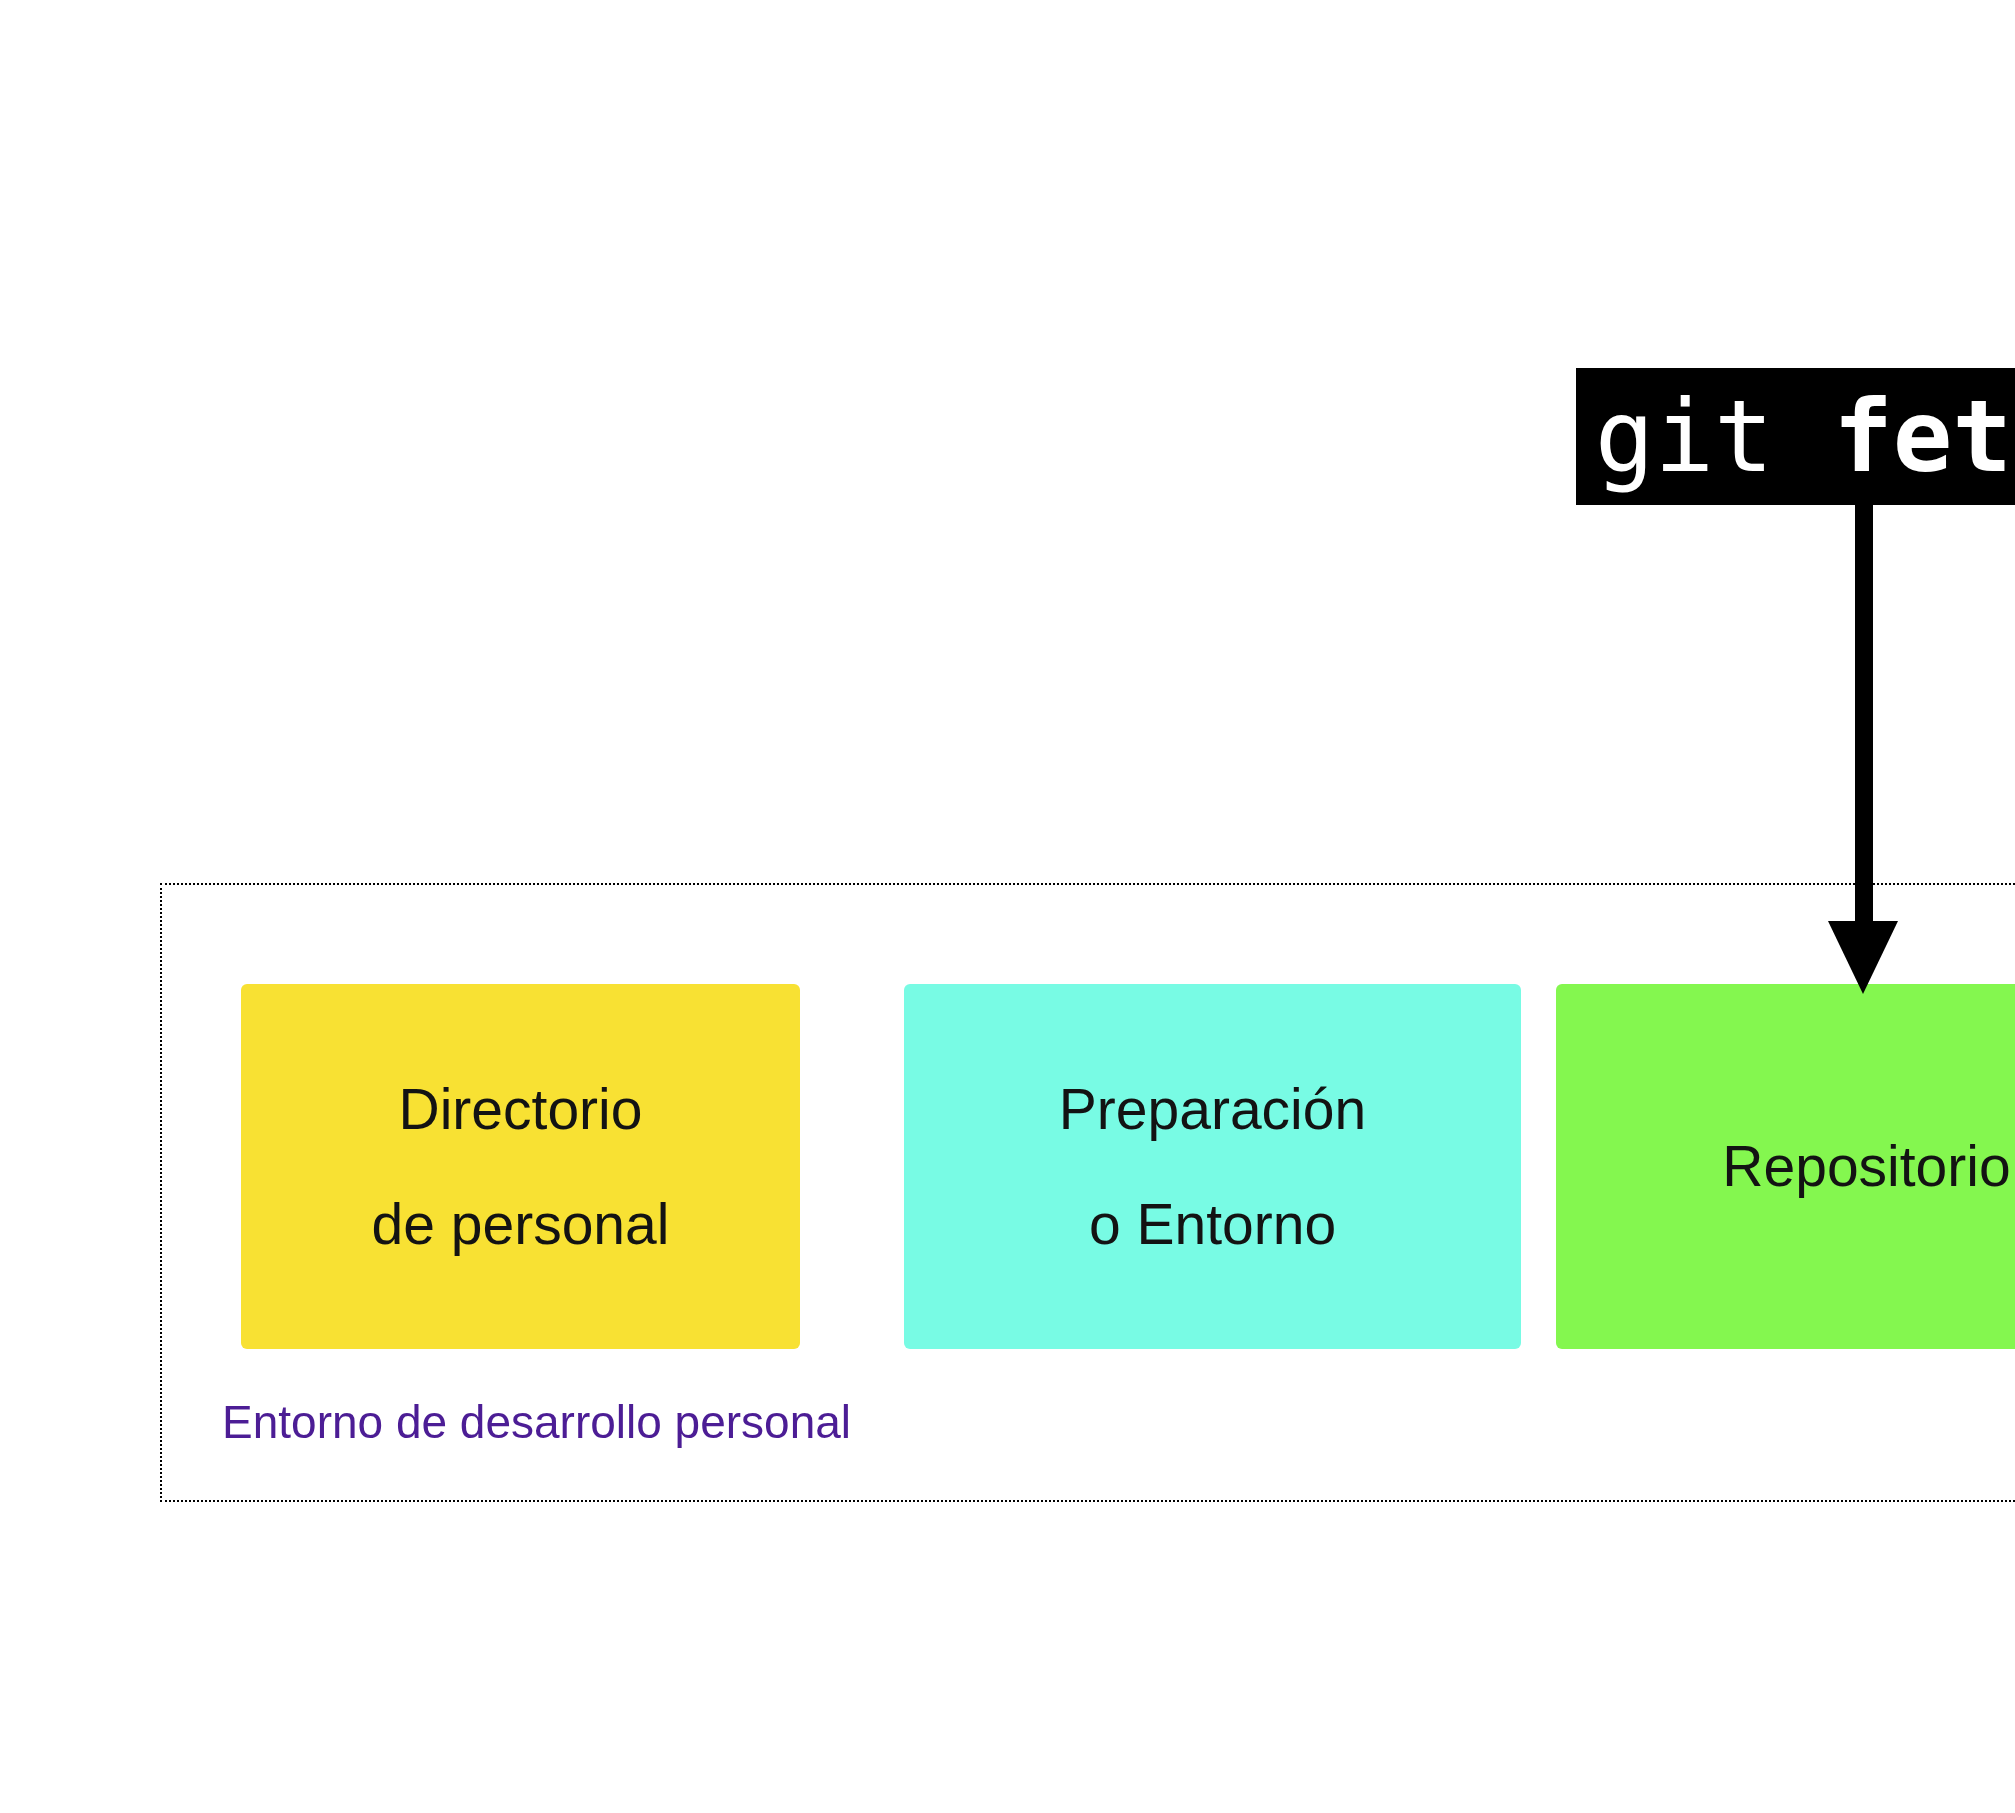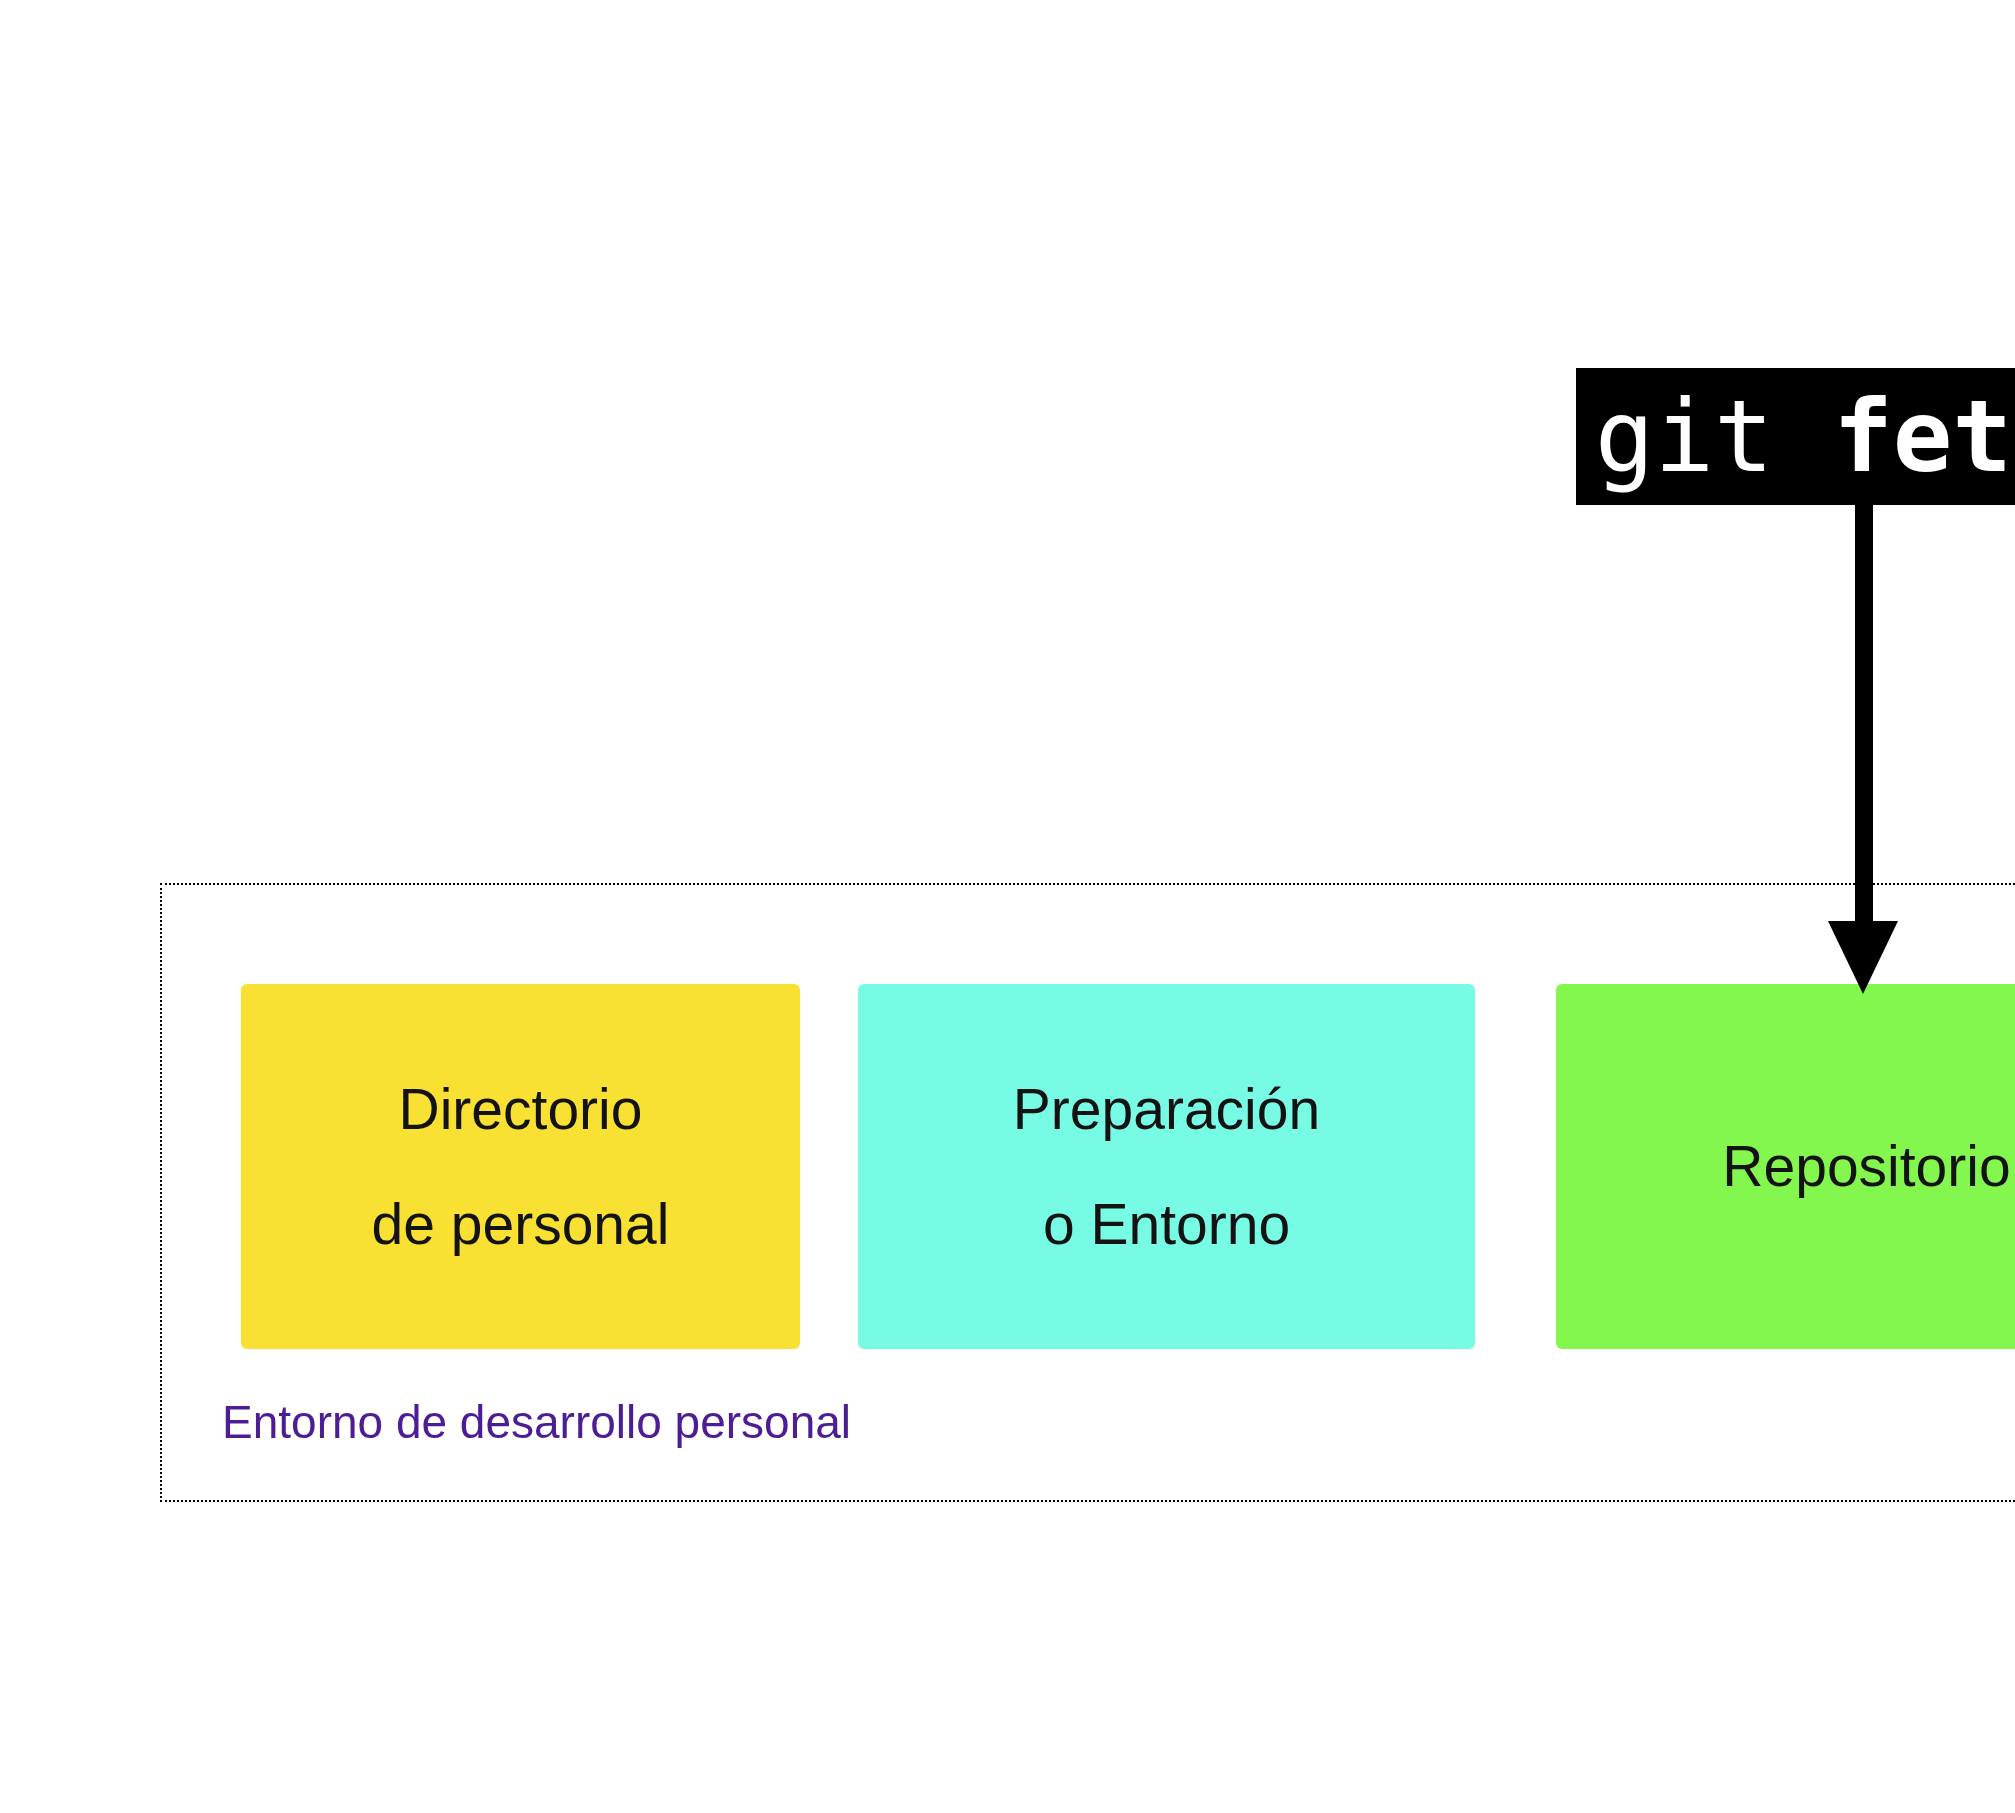--- a/index.html
+++ b/index.html
@@ -43,21 +43,21 @@
     flex-direction: column;
     align-items: center;
     justify-content: center;
     text-align: center;
     color: #131313;
     font-size: 57px;
     line-height: 115px;
   }
   .node span { display: block; }
   .node-wd   { left: 79px;  top: 99px; width: 559px; height: 365px; }
-  .node-stg  { left: 696px; top: 99px; width: 617px; height: 365px; }
+  .node-stg  { left: 742px; top: 99px; width: 617px; height: 365px; }
   .node-repo { left: 1394px; top: 99px; width: 621px; height: 365px; }
 
   .cmd-badge {
     position: absolute;
     left: 1576px; top: 368px;
     width: 574px; height: 137px;
     background: #000000;
     color: #ffffff;
     font-family: "DejaVu Sans Mono", monospace;
     font-size: 99px;

